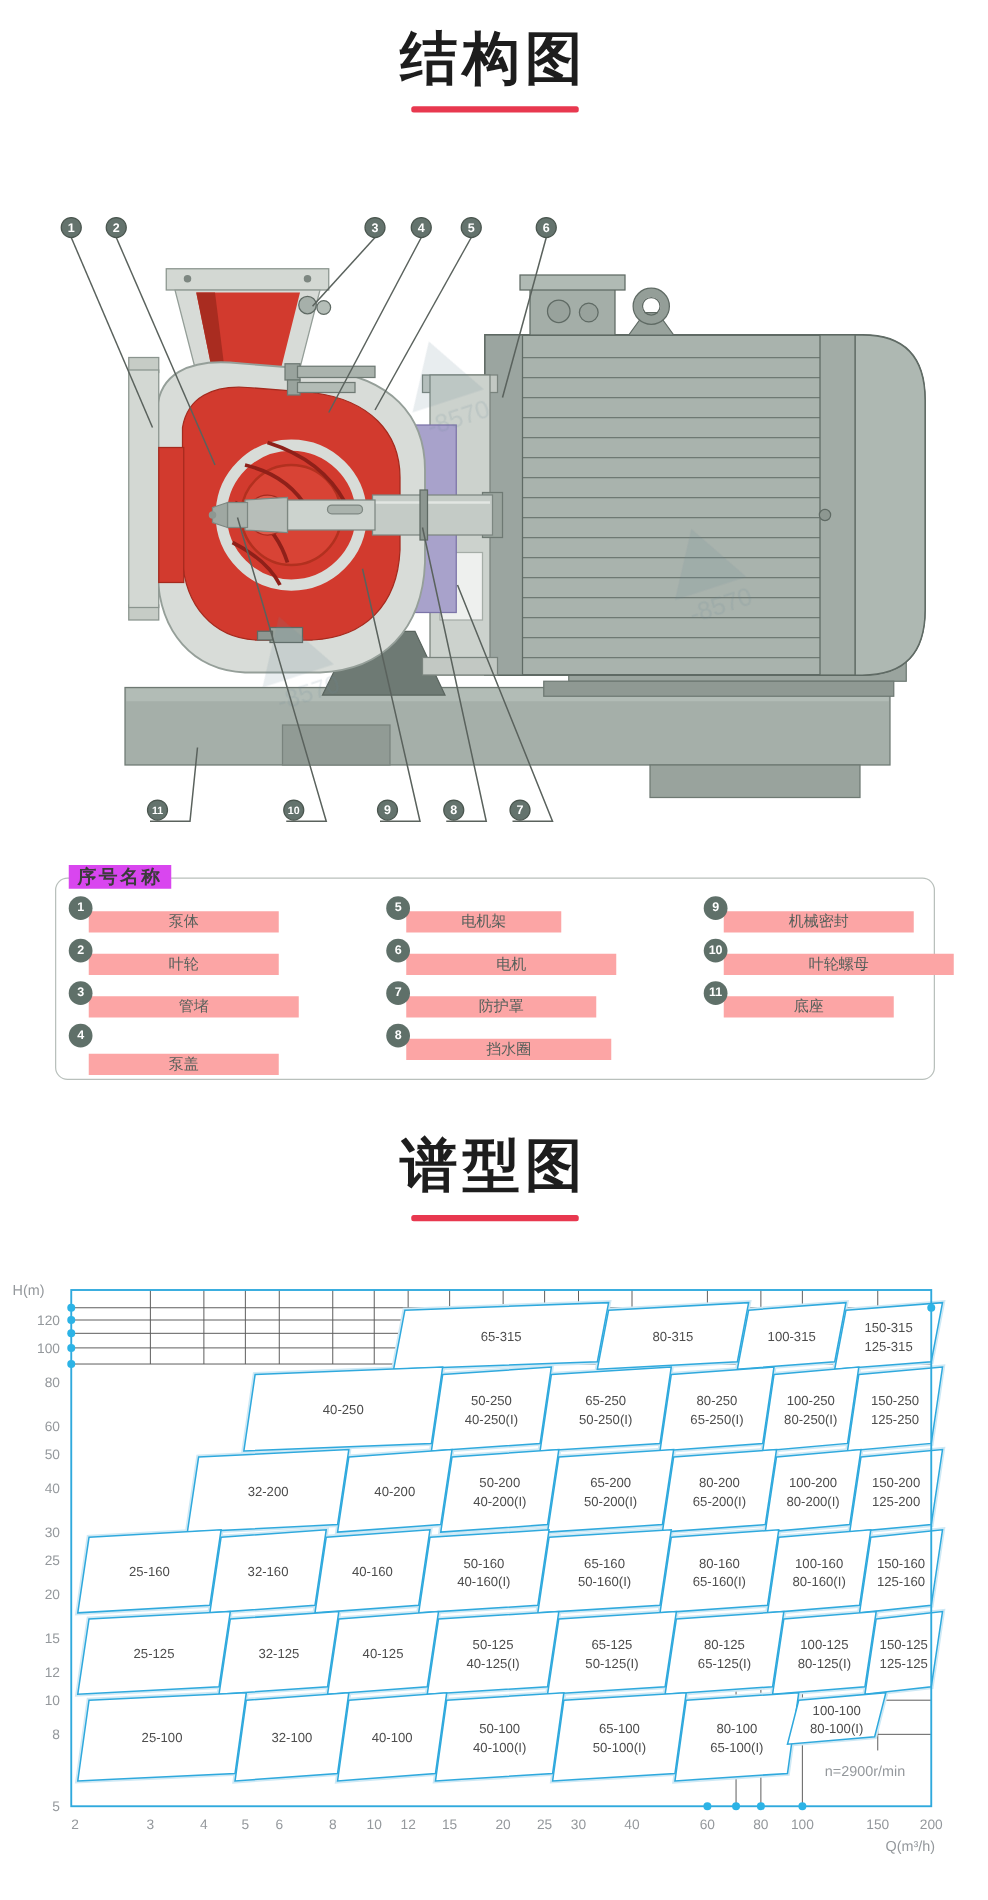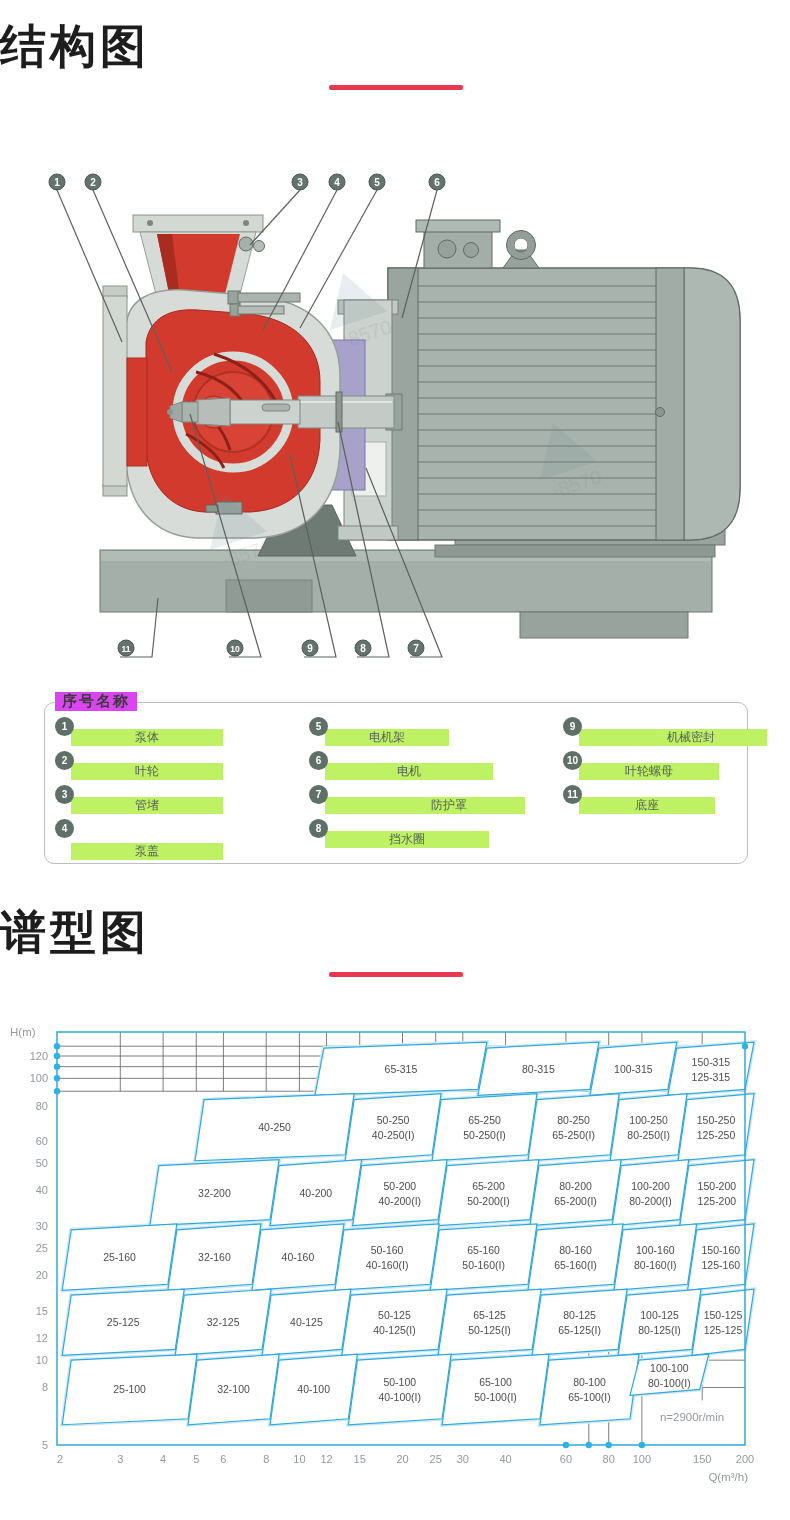--- a/index.html
+++ b/index.html
@@ -1,27 +1,27 @@
 <!DOCTYPE html>
 <html><head>
 <meta charset="utf-8">
 <style>
   html,body{margin:0;padding:0;background:#ffffff;}
   body{width:790px;height:1520px;position:relative;overflow:hidden;
        font-family:"Liberation Sans","DejaVu Sans",sans-serif;}
   .page{position:absolute;left:0;top:0;width:790px;height:1520px;background:#fff;}
-  .sec-title{position:absolute;left:0;width:790px;
+  .sec-title{position:absolute;left:0;width:790px;text-align:center;
              font-size:46px;font-weight:700;color:#1d1d1d;letter-spacing:4px;}
   .accent-bar{position:absolute;left:329px;width:134px;height:5px;border-radius:2px;}
   .legend-box{position:absolute;left:44px;top:702px;width:702px;height:160px;
               border:1px solid #b9c0bc;border-radius:10px;background:#fff;}
   .legend-title{position:absolute;left:10px;top:-11px;background:#d946ef;padding:0 7px;
                 font-size:15px;font-weight:700;color:#3b3b3b;letter-spacing:2px;}
   .legend-item{position:absolute;}
-  .legend-bar{position:absolute;height:17px;background:#bef264;
+  .legend-bar{position:absolute;height:17px;background:#fca5a5;
               font-size:12px;color:#57605b;text-align:center;line-height:17px;}
   .legend-num{position:absolute;width:19px;height:19px;border-radius:50%;
               background:#5f7069;color:#fff;font-size:10px;font-weight:700;
               text-align:center;line-height:19px;z-index:2;}
   svg text{font-family:"Liberation Sans","DejaVu Sans",sans-serif;}
 </style>
 </head>
 <body>
 
 <div class="page">
@@ -210,49 +210,49 @@
         <div class="legend-item">
           <span class="legend-num" style="left: 10px; top: 14px;">1</span>
           <div class="legend-bar" style="left: 26px; top: 26px; width: 152px;">泵体</div>
         </div>
         <div class="legend-item">
           <span class="legend-num" style="left: 10px; top: 48px;">2</span>
           <div class="legend-bar" style="left: 26px; top: 60px; width: 152px;">叶轮</div>
         </div>
         <div class="legend-item">
           <span class="legend-num" style="left: 10px; top: 82px;">3</span>
-          <div class="legend-bar" style="left: 26px; top: 94px; width: 152px;">管堵</div>
+          <div class="legend-bar" style="left: 26px; top: 94px; width: 168px;">管堵</div>
         </div>
         <div class="legend-item">
           <span class="legend-num" style="left: 10px; top: 116px;">4</span>
           <div class="legend-bar" style="left: 26px; top: 128px; width: 152px; margin-top: 12px;">泵盖</div>
         </div>
         <div class="legend-item">
           <span class="legend-num" style="left: 264px; top: 14px;">5</span>
           <div class="legend-bar" style="left: 280px; top: 26px; width: 124px;">电机架</div>
         </div>
         <div class="legend-item">
           <span class="legend-num" style="left: 264px; top: 48px;">6</span>
           <div class="legend-bar" style="left: 280px; top: 60px; width: 168px;">电机</div>
         </div>
         <div class="legend-item">
           <span class="legend-num" style="left: 264px; top: 82px;">7</span>
-          <div class="legend-bar" style="left: 280px; top: 94px; width: 152px; padding-left: 48px;">防护罩</div>
+          <div class="legend-bar" style="left: 280px; top: 94px; width: 152px;">防护罩</div>
         </div>
         <div class="legend-item">
           <span class="legend-num" style="left: 264px; top: 116px;">8</span>
           <div class="legend-bar" style="left: 280px; top: 128px; width: 164px;">挡水圈</div>
         </div>
         <div class="legend-item">
           <span class="legend-num" style="left: 518px; top: 14px;">9</span>
-          <div class="legend-bar" style="left: 534px; top: 26px; width: 152px; padding-left: 36px;">机械密封</div>
+          <div class="legend-bar" style="left: 534px; top: 26px; width: 152px;">机械密封</div>
         </div>
         <div class="legend-item">
           <span class="legend-num" style="left: 518px; top: 48px;">10</span>
-          <div class="legend-bar" style="left: 534px; top: 60px; width: 140px;">叶轮螺母</div>
+          <div class="legend-bar" style="left: 534px; top: 60px; width: 184px;">叶轮螺母</div>
         </div>
         <div class="legend-item">
           <span class="legend-num" style="left: 518px; top: 82px;">11</span>
           <div class="legend-bar" style="left: 534px; top: 94px; width: 136px;">底座</div>
         </div>
       </div>
   </div>
 
   <div class="sec-title" style="top:902px">谱型图</div>
   <div class="accent-bar" style="top: 972px; background: rgb(232, 56, 79);"></div>

